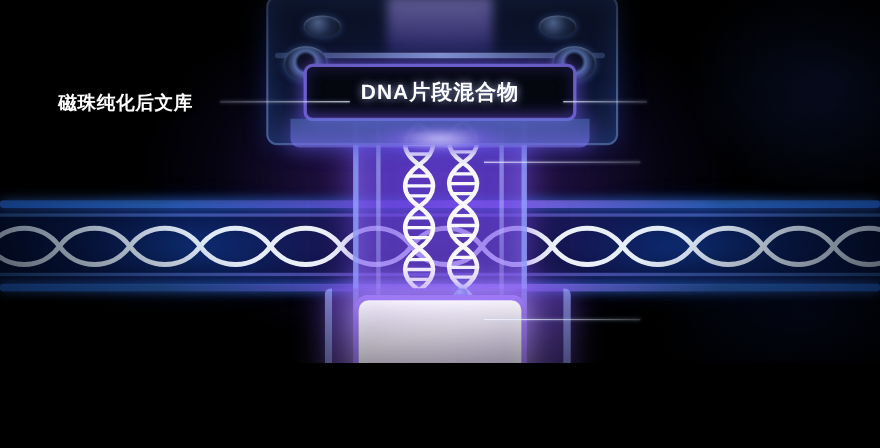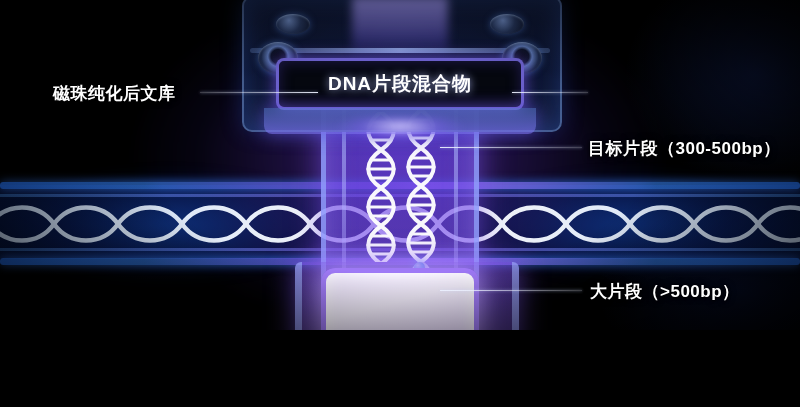--- a/index.html
+++ b/index.html
@@ -430,18 +430,16 @@
   </div>
 
   <div class="vig"></div>
 
   <div class="label" style="left:53px;top:82px;">磁珠纯化后文库</div>
   <div class="leader" style="left:200px;top:92px;width:118px;"></div>
 
   <div class="leader rev" style="left:512px;top:92px;width:76px;"></div>
 
   <div class="leader rev" style="left:440px;top:147px;width:142px;"></div>
-  <div class="label" style="left:588px;top:137px;">目标片段（300-500bp）</div>
 
   <div class="leader rev" style="left:440px;top:290px;width:142px;"></div>
-  <div class="label" style="left:590px;top:280px;">大片段（&gt;500bp）</div>
 
 </div>
 
 </body></html>

